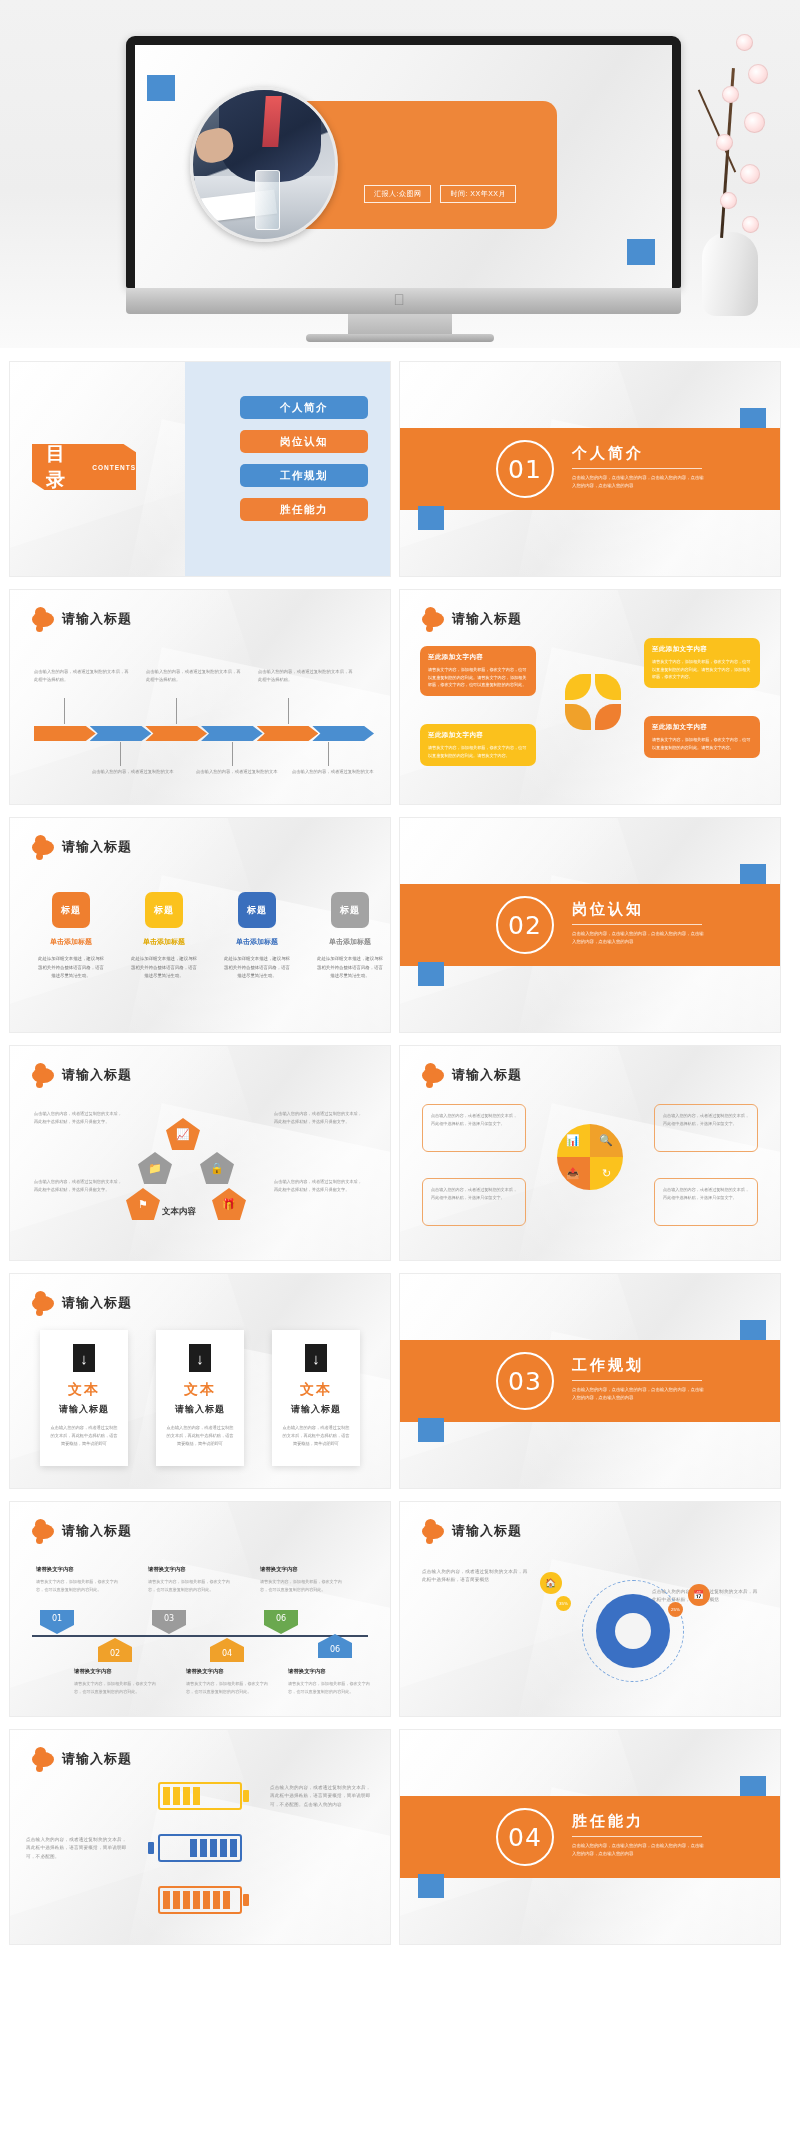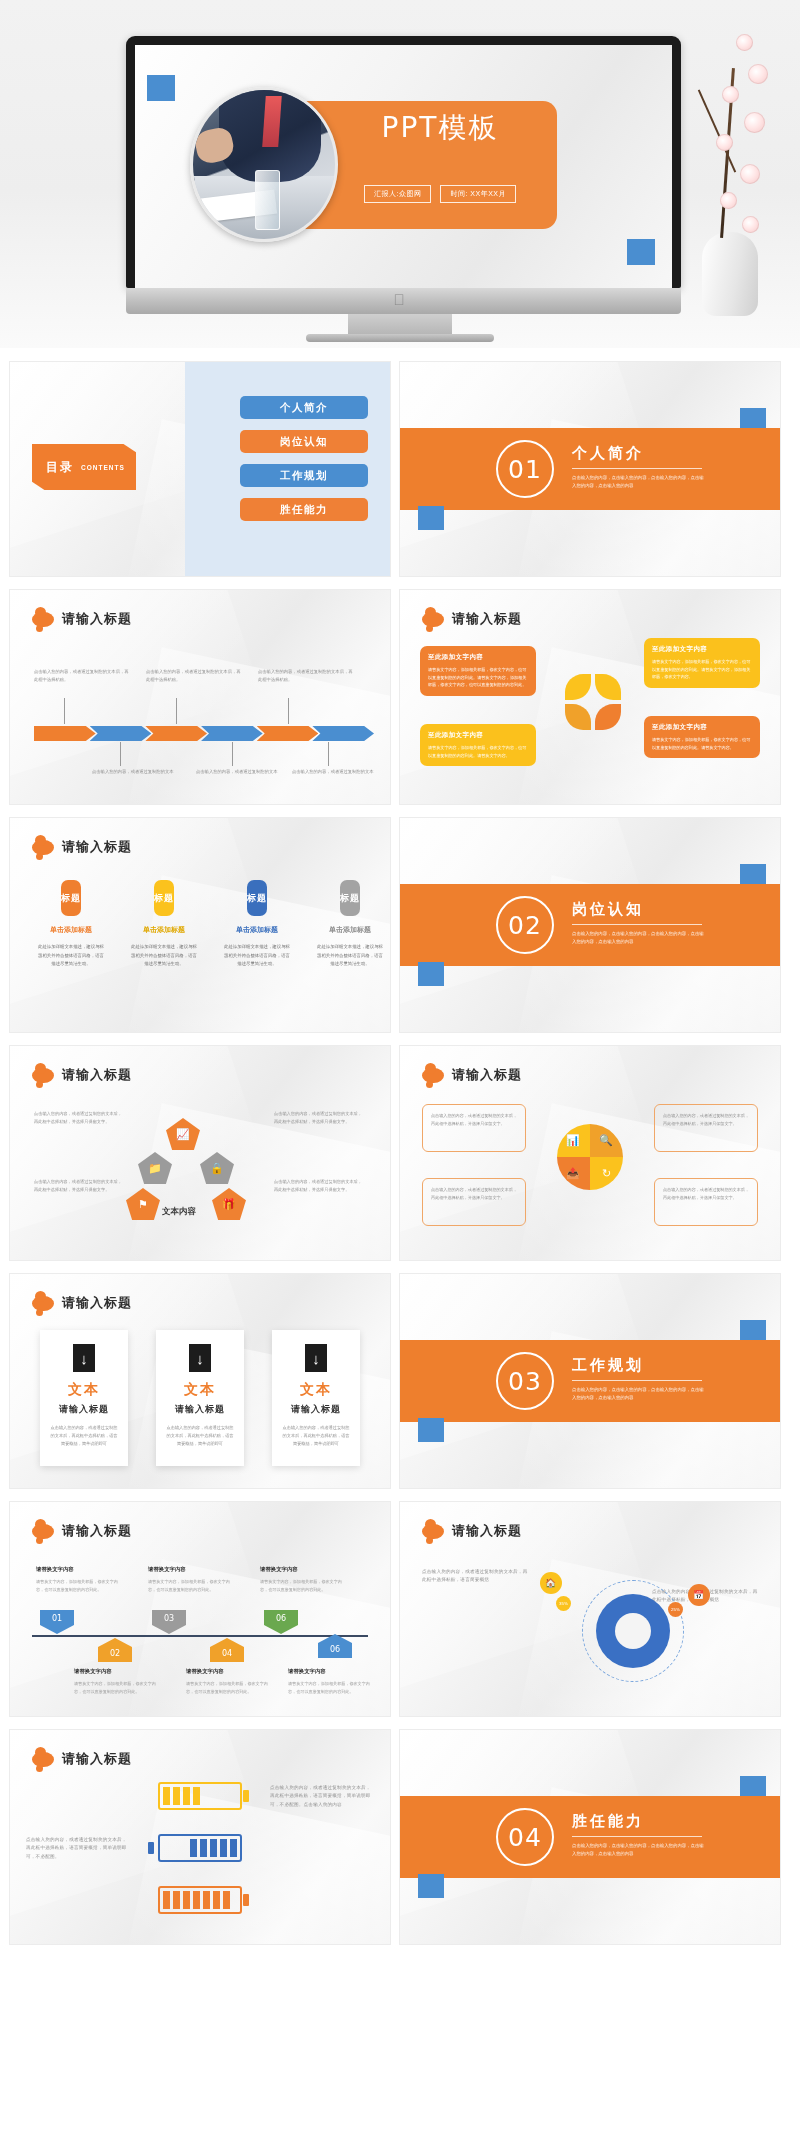--- a/index.html
+++ b/index.html
@@ -141,21 +141,21 @@
     font-family:"DejaVu Sans","Liberation Sans",sans-serif; }
 
   .body-txt { font-size:4.6px; line-height:1.85; color:#8d8d8d; letter-spacing:.2px; }
   .toc-right { position:absolute; right:0; top:0; width:205px; height:100%; background:#dce8f5; }
   .toc-tag {
     position:absolute; left:22px; top:82px; width:104px; height:46px;
     background:#f07d2e; color:#fff; display:flex; align-items:center; gap:7px;
     padding-left:14px;
     clip-path: polygon(0 0, 88% 0, 100% 18%, 100% 100%, 12% 100%, 0 82%);
   }
-  .toc-tag .cn { font-size:12px; font-weight:bold; letter-spacing:2px;
+  .toc-tag .cn { font-size:19px; font-weight:bold; letter-spacing:2px;
     font-family:"DejaVu Sans","Liberation Sans",sans-serif;}
   .toc-tag .en { font-size:6.5px; letter-spacing:1px; font-weight:bold; }
   .toc-items { position:absolute; left:230px; top:34px; width:128px; }
   .toc-btn {
     height:23px; border-radius:5px; margin-bottom:11px; color:#fff;
     display:flex; align-items:center; justify-content:center;
     font-size:10.5px; letter-spacing:1.5px; font-weight:bold;
     font-family:"DejaVu Sans","Liberation Sans",sans-serif;
   }
   .bblue { background:#4a8ed0; }
@@ -194,21 +194,21 @@
   .pw-box .h { font-size:6.5px; font-weight:bold; margin-bottom:4px; letter-spacing:.4px; }
   .pw-box .b { font-size:4.1px; line-height:1.85; }
   .pw-orange { background:#f08030; }
   .pw-yellow { background:#fbc11c; }
   .pw-center { position:absolute; left:165px; top:84px; width:56px; height:56px; }
   .pw-blade { position:absolute; width:26px; height:26px; }
 
   
   .tabs { position:absolute; left:26px; top:62px; display:flex; gap:23px; }
   .tab-card { width:70px; }
-  .tab-sq { width:20px; height:36px; border-radius:7px; margin:0 auto 9px auto;
+  .tab-sq { width:38px; height:36px; border-radius:7px; margin:12px auto 9px auto;
     display:flex; align-items:center; justify-content:center; color:#fff;
     font-size:9px; font-weight:bold; letter-spacing:1px;
     font-family:Liberation Sans, sans-serif;}
   .tsq-o { background:#ef7f2f; }
   .tsq-y { background:#fbc21d; }
   .tsq-b { background:#3a6fbd; }
   .tsq-g { background:#a3a3a3; }
   .tab-h { text-align:center; font-size:7px; font-weight:bold; margin-bottom:8px;
     font-family:"DejaVu Sans","Liberation Sans",sans-serif;}
   .th-o { color:#ef7f2f; } .th-y { color:#e0a800; } .th-b { color:#3a6fbd; } .th-g { color:#8e8e8e; }
@@ -301,21 +301,20 @@
           <div class="s1-orange"></div>
           <div class="s1-photo">
             <div class="ph-desk"></div>
               <div class="ph-suit"></div>
               <div class="ph-tie"></div>
             <div class="ph-hand"></div>
               <div class="ph-paper"></div>
               <div class="ph-glass"></div>
           </div>
           <div class="s1-title">
-            <div class="s1-sub">PPT模板</div>
           </div>
           <div class="s1-meta">
             <span>汇报人:众图网</span>
             <span>时间: XX年XX月</span>
           </div>
         </div>
       </div>
     </div>
     <div class="imac-chin"></div>
     <div class="imac-apple"></div>

